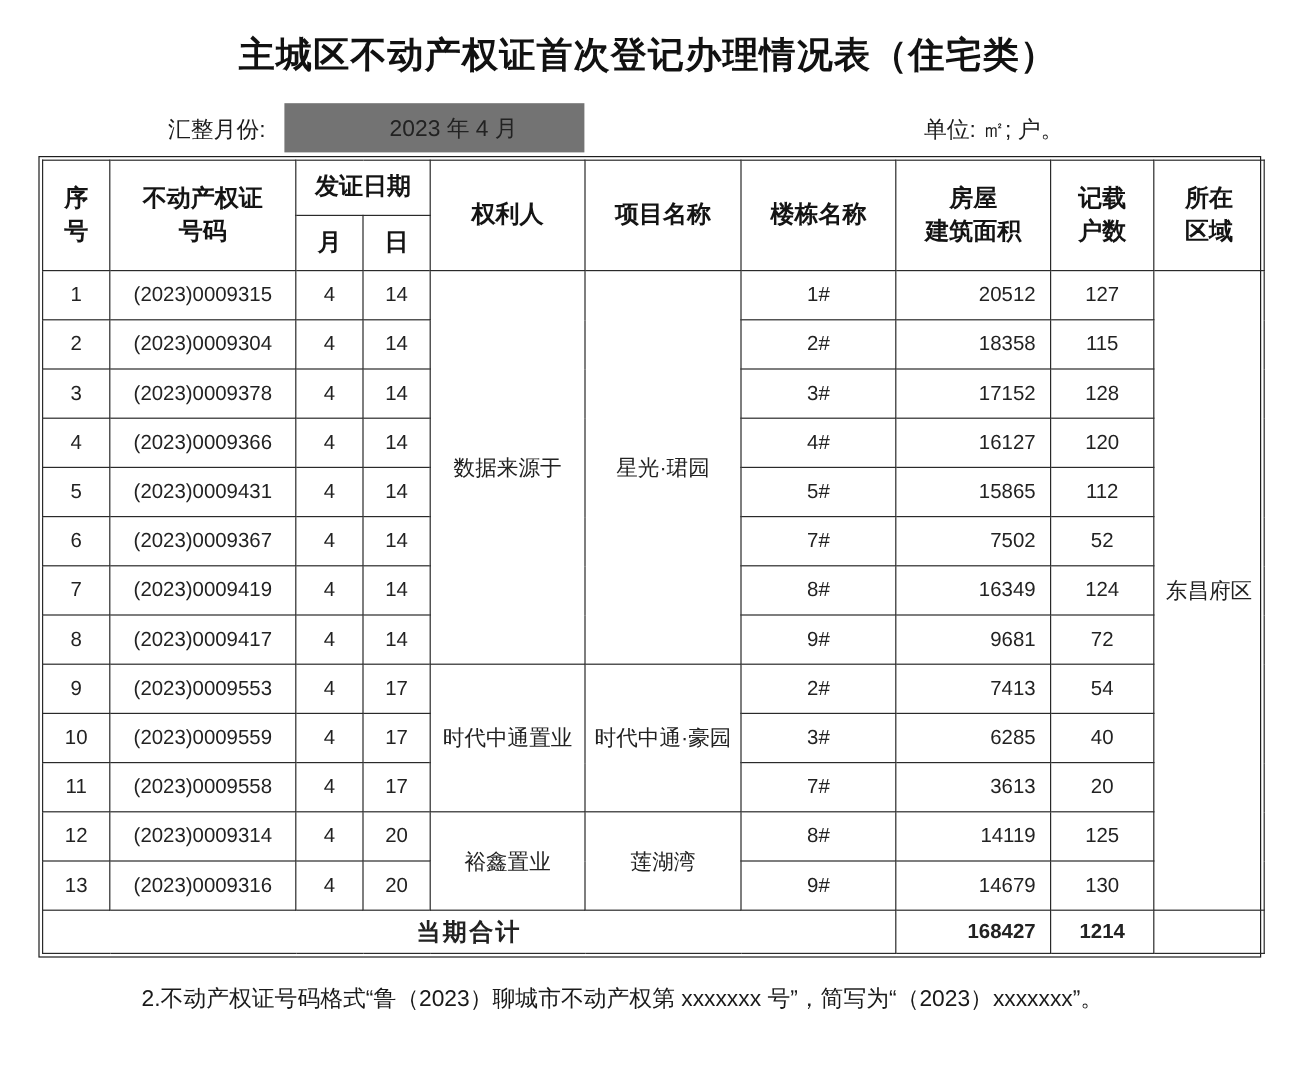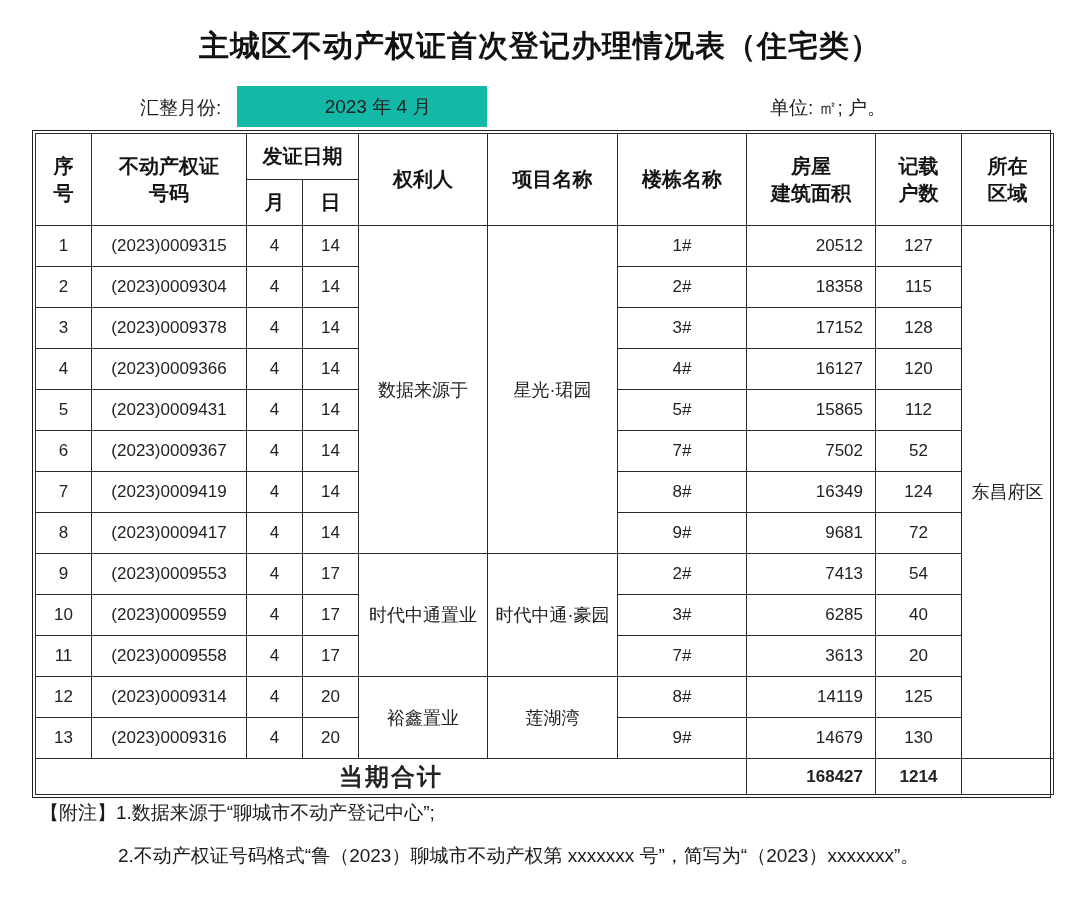--- a/index.html
+++ b/index.html
@@ -39,35 +39,35 @@
     font-size: 20px; font-weight: 700; line-height: 1.35;
     white-space: pre-line; color: #141414;
   }
   tbody tr { height: 41px; }
   td { font-size: 17px; color: #222; }
   td.num  { text-align: right; padding-right: 12px; }
   td.num2 { text-align: center; }
   td.group-cell { font-size: 18px; }
   tr.total-row { height: 36px; }
   tr.total-row td { font-weight: 700; }
-  td.total-label { font-size: 24px; letter-spacing: 2px; }
+  td.total-label { font-size: 20px; letter-spacing: 2px; }
 
   .notes { position: absolute; top: 802px; left: 40px; font-size: 19px; color: #1a1a1a; }
   .notes .line { line-height: 1.2; }
   .notes .line1 { display: flex; }
   .notes .line2 { margin-top: 20px; margin-left: 78px; }
 </style>
 </head>
 <body>
 
 <div class="title">主城区不动产权证首次登记办理情况表（住宅类）</div>
 
 <div class="meta">
   <span class="month-label">汇整月份:</span>
-  <div class="month-cell" style="background-color: #14b8a6; padding-left: 32px;">2023 年 4 月</div>
+  <div class="month-cell" style="background-color: #737373; padding-left: 32px;">2023 年 4 月</div>
   <span class="unit-label">单位: ㎡; 户。</span>
 </div>
 
 <div class="table-wrap">
   <table>
     <colgroup>
       <col style="width:56px">
         <col style="width:155px">
         <col style="width:56px">
         <col style="width:56px">
@@ -229,18 +229,14 @@
         <td colspan="7" class="total-label">当期合计</td>
         <td class="num">168427</td>
         <td class="num2">1214</td>
         <td></td>
       </tr>
     </tbody>
   </table>
 </div>
 
 <div class="notes">
-  <div class="line line1">
-    <span>【附注】</span>
-    <span>1.数据来源于“聊城市不动产登记中心”;</span>
-  </div>
   <div class="line line2">2.不动产权证号码格式“鲁（2023）聊城市不动产权第 xxxxxxx 号”，简写为“（2023）xxxxxxx”。</div>
 </div>
 
 </body></html>

